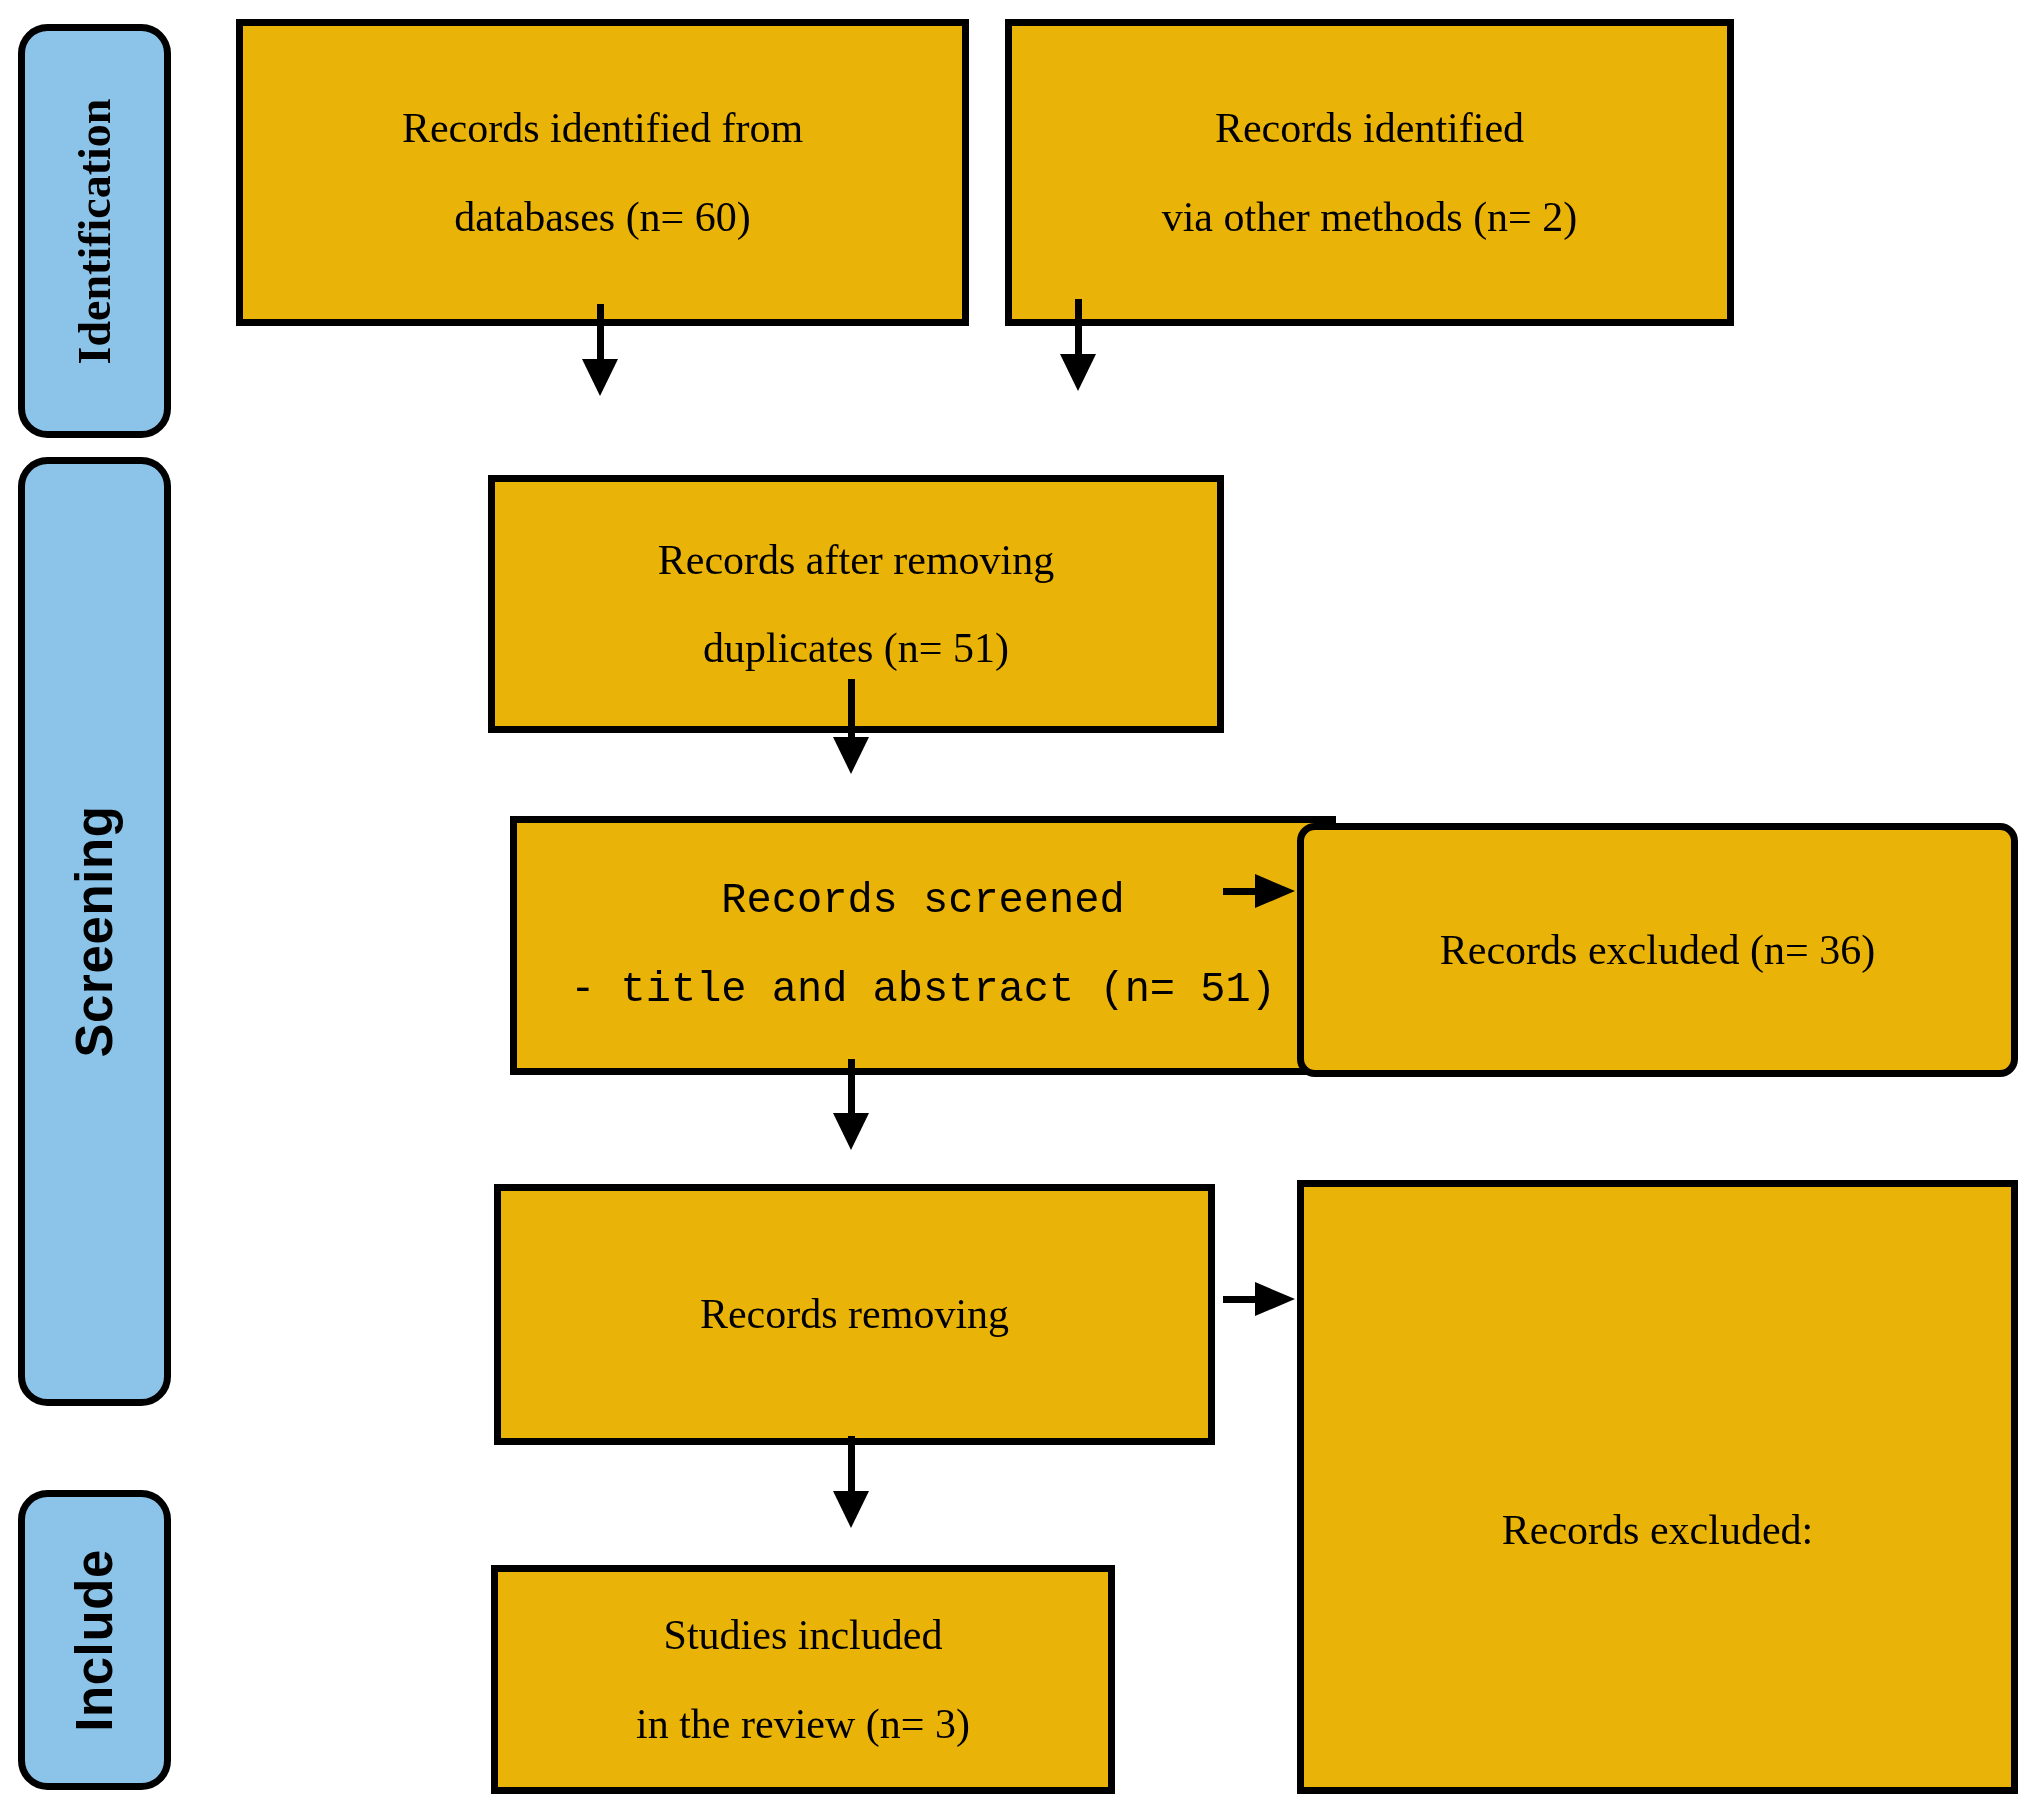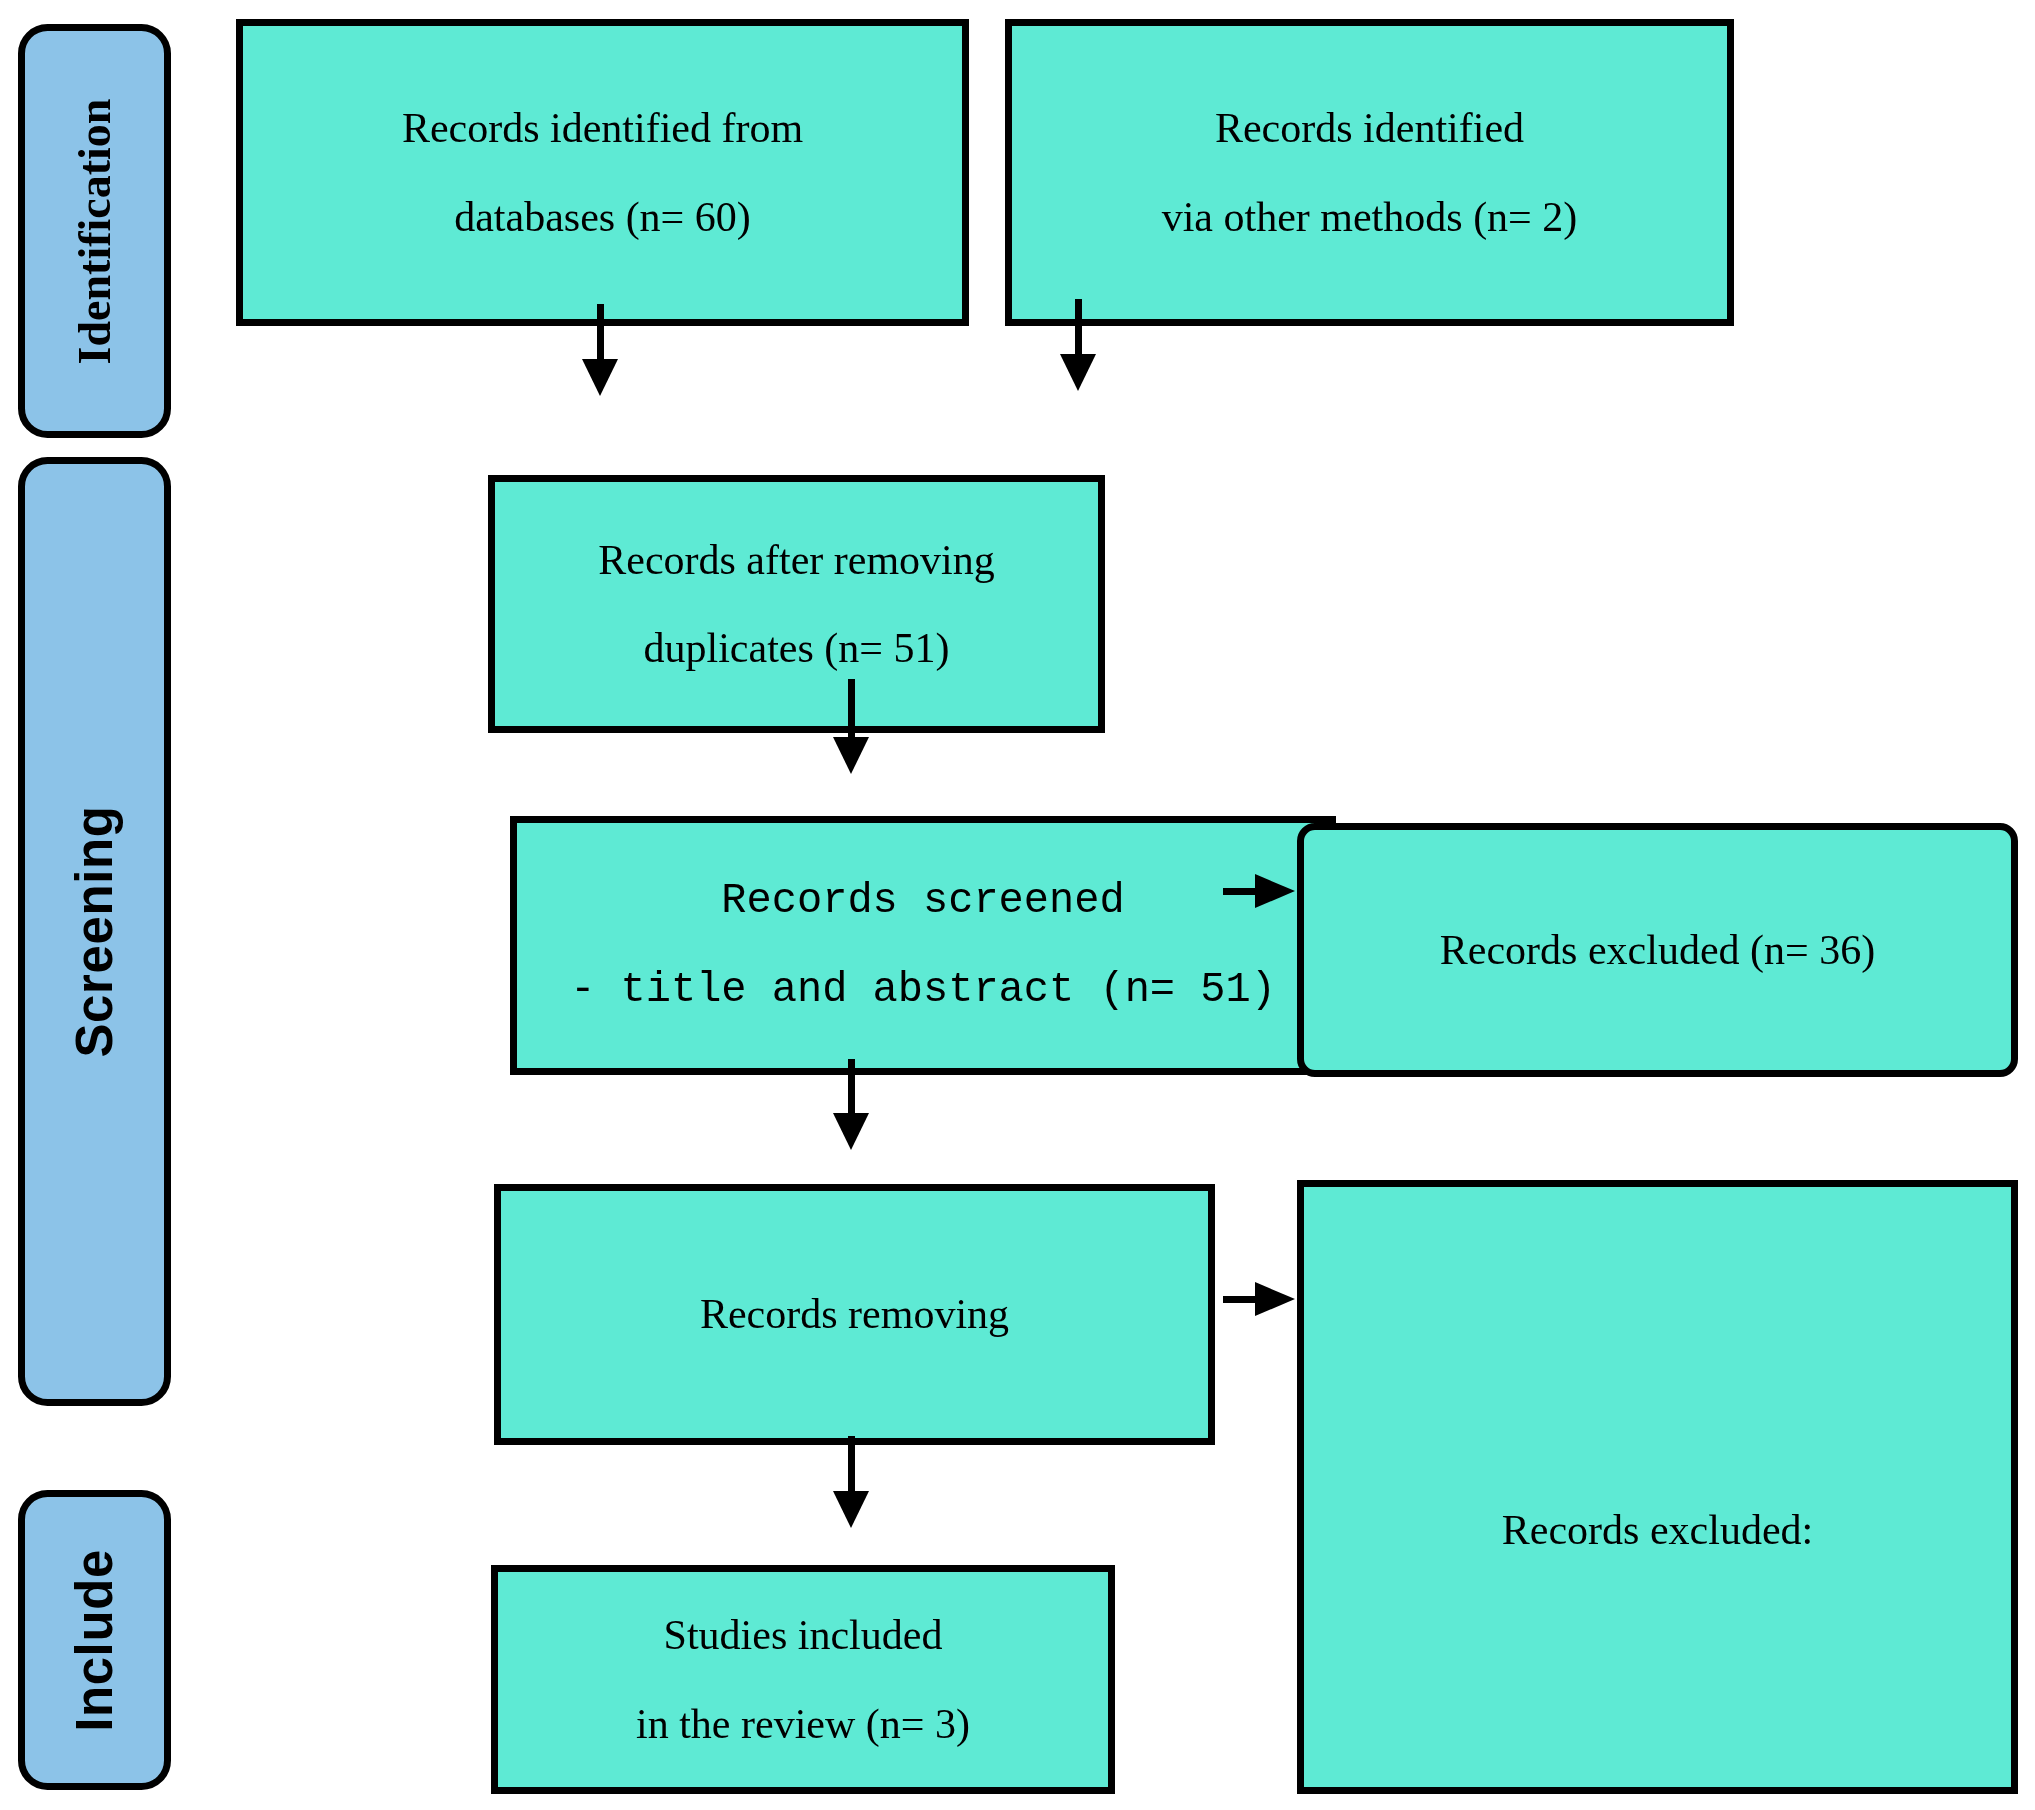--- a/index.html
+++ b/index.html
@@ -28,21 +28,21 @@
     transform: rotate(-90deg);
     white-space: nowrap;
     font-weight: bold;
   }
   .stage.serif .vtext { font-family: "Liberation Serif", serif; font-size: 46px; }
   .stage.sans  .vtext { font-family: "Liberation Sans", sans-serif; font-size: 51px; letter-spacing: 0.6px; }
 
   
   .fbox {
     position: absolute;
-    background: #5eead4;
+    background: #eab308;
     border: 7.7px solid #000;
     box-sizing: border-box;
     display: flex;
     flex-direction: column;
     align-items: center;
     justify-content: center;
     text-align: center;
     gap: 40px;
     font-size: 42px;
     line-height: 1.15;
@@ -108,21 +108,21 @@
   <div class="varrow" style="left:582px; top:304px;">
     <div class="shaft" style="height:55px;"></div>
     <div class="head"></div>
   </div>
 
   <div class="varrow" style="left:1060px; top:299px;">
     <div class="shaft" style="height:55px;"></div>
     <div class="head"></div>
   </div>
 
-  <div class="fbox" style="left:488px; top:475px; width:617px; height:258px;">
+  <div class="fbox" style="left:488px; top:475px; width:736px; height:258px;">
     <div class="line">Records after removing</div>
     <div class="line">duplicates (n= 51)</div>
   </div>
 
   <div class="varrow" style="left:833px; top:679px;">
     <div class="shaft" style="height:58px;"></div>
     <div class="head"></div>
   </div>
 
   <div class="fbox" style="left:510px; top:816px; width:826px; height:259px;font-family:Liberation Mono, monospace;">

